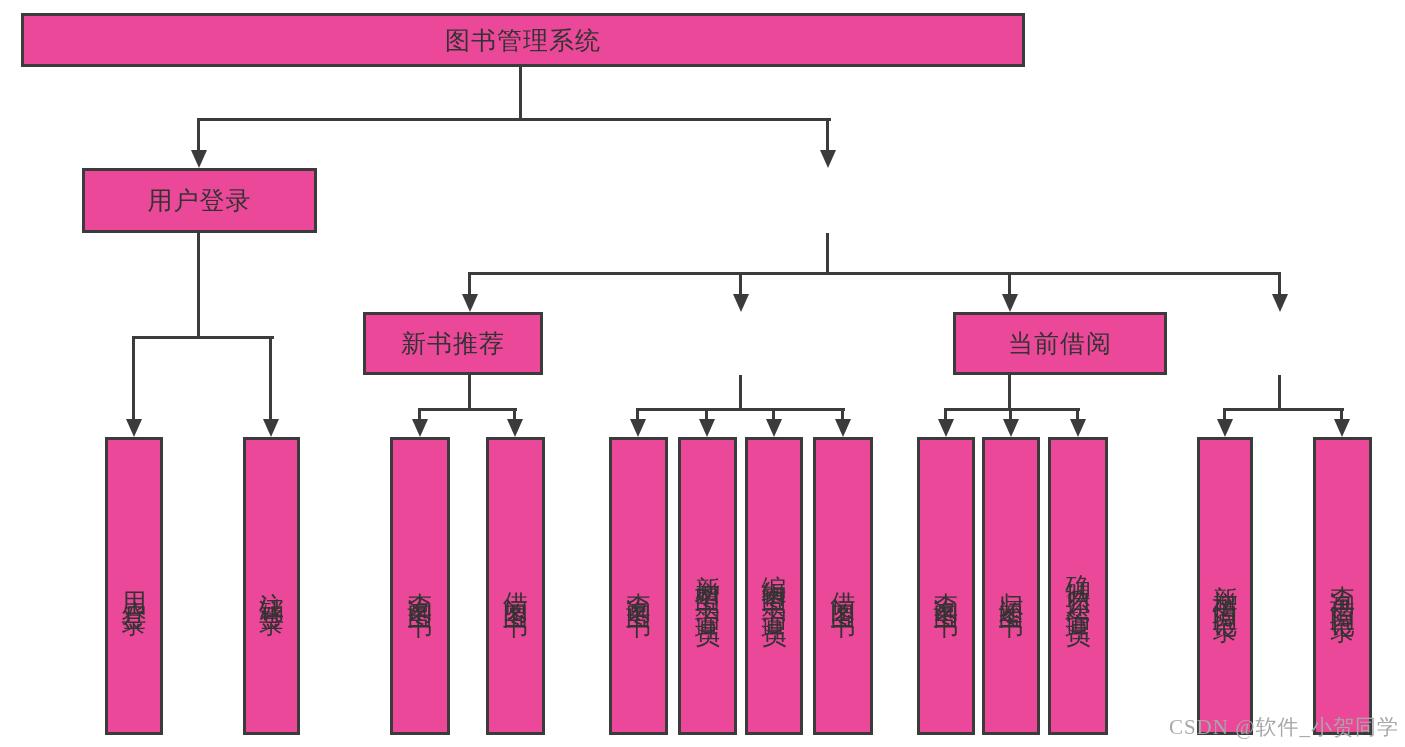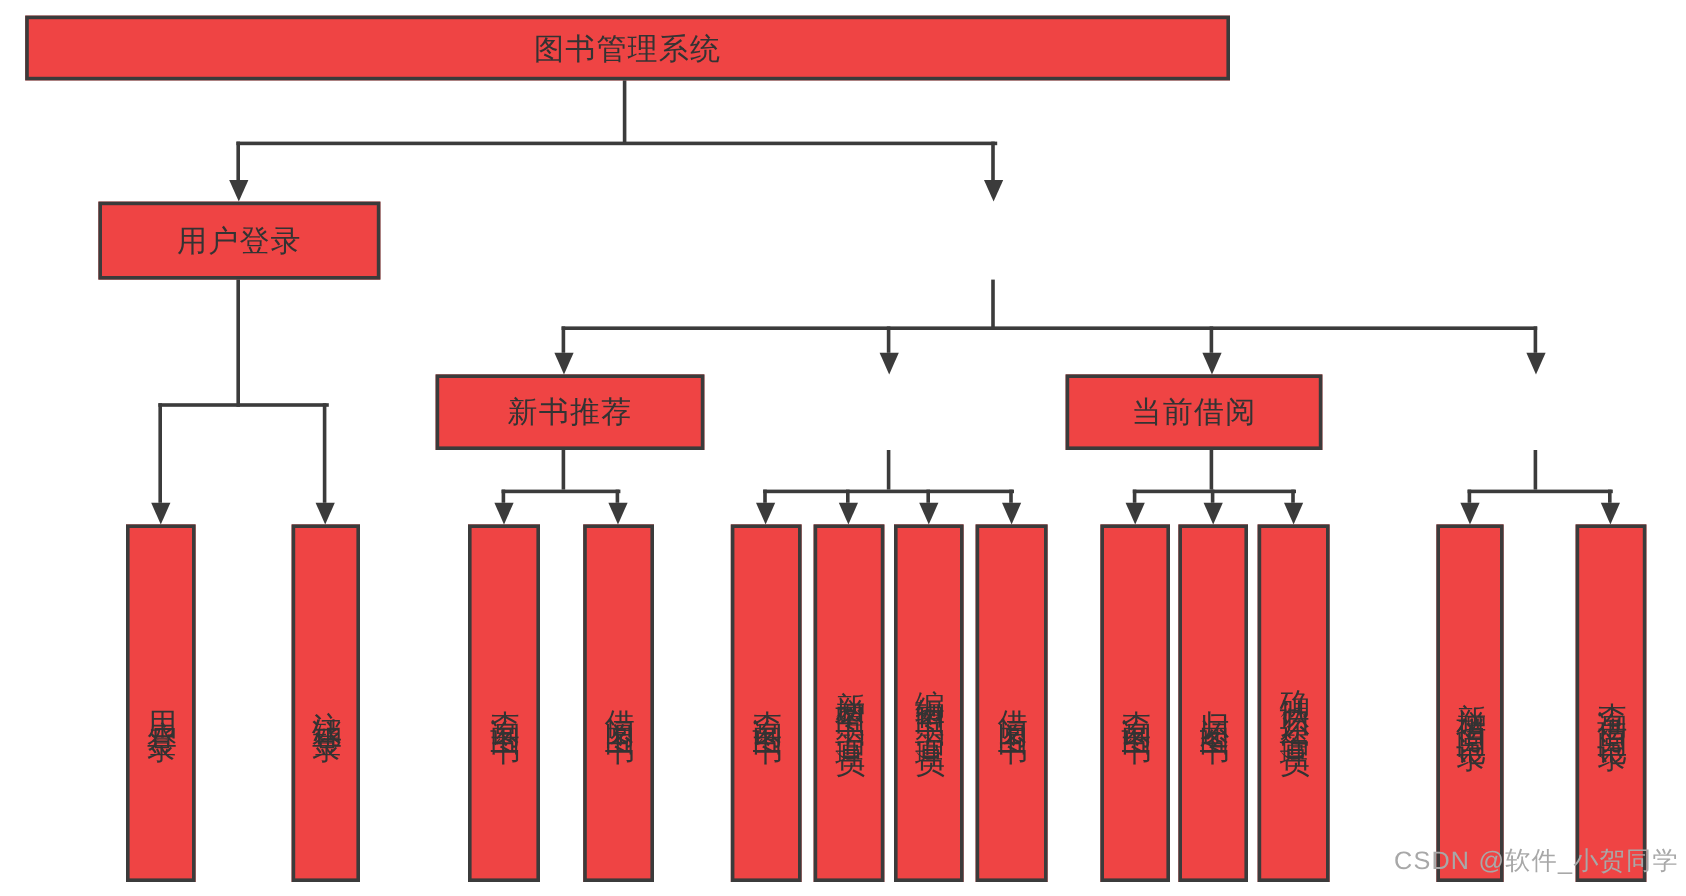--- a/index.html
+++ b/index.html
@@ -5,53 +5,53 @@
   html,body { margin:0; padding:0; background:#fff; }
   .canvas {
     position:relative; width:1405px; height:747px;
     background:var(--background,#ffffff);
     font-family:"Liberation Sans","DejaVu Sans",sans-serif;
     overflow:hidden;
   }
   .node {
     position:absolute; box-sizing:border-box;
     border:3px solid var(--line,#3b3b3b);
-    background:#ef4444; color:var(--text,#333333);
+    background:#ec4899; color:var(--text,#333333);
     display:flex; align-items:center; justify-content:center;
     font-size:25px; letter-spacing:1px; white-space:nowrap;
   }
   .vnode {
     writing-mode:vertical-rl; text-orientation:mixed;
     letter-spacing:7px; line-height:1; white-space:normal;
     font-size:25px;
   }
   .hline { position:absolute; height:3px; background:var(--line,#3b3b3b); }
   .vline { position:absolute; width:3px;  background:var(--line,#3b3b3b); }
   .arrow {
     position:absolute; width:0; height:0;
     border-left:8px solid transparent; border-right:8px solid transparent;
     border-top:18px solid var(--line,#3b3b3b);
   }
   .watermark {
-    position:absolute; right:6px; bottom:16px;
+    position:absolute; right:6px; bottom:6px;
     font-size:21px; color:var(--watermark,#a8a8a8);
-    letter-spacing:1px; z-index:10;
+    letter-spacing:1px; z-index:10;font-family:Liberation Serif, serif;
   }
 </style>
 </head>
 <body>
 
 <div class="canvas">
 
   <div class="node" style="left:21px;top:13px;width:1004px;height:54px">图书管理系统</div>
 
   <div class="node" style="left:82px;top:168px;width:235px;height:65px">用户登录</div>
 
-  <div class="node" style="left:363px;top:312px;width:224px;height:63px">新书推荐</div>
-  <div class="node" style="left:888px;top:312px;width:214px;height:63px">当前借阅</div>
+  <div class="node" style="left:363px;top:312px;width:180px;height:63px">新书推荐</div>
+  <div class="node" style="left:953px;top:312px;width:214px;height:63px">当前借阅</div>
 
   <div class="node vnode" style="left:105px;top:437px;width:58px;height:298px">用户登录</div>
   <div class="node vnode" style="left:243px;top:437px;width:57px;height:298px">注销登录</div>
 
   <div class="node vnode" style="left:390px;top:437px;width:60px;height:298px">查询图书</div>
   <div class="node vnode" style="left:486px;top:437px;width:59px;height:298px">借阅图书</div>
 
   <div class="node vnode" style="left:609px;top:437px;width:59px;height:298px">查询图书</div>
   <div class="node vnode" style="left:678px;top:437px;width:59px;height:298px">新增图书（管理员）</div>
   <div class="node vnode" style="left:745px;top:437px;width:58px;height:298px">编辑图书（管理员）</div>

